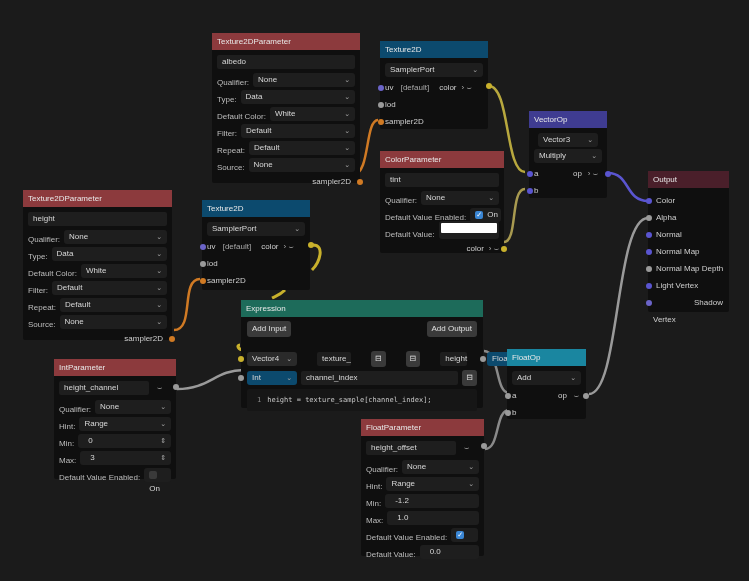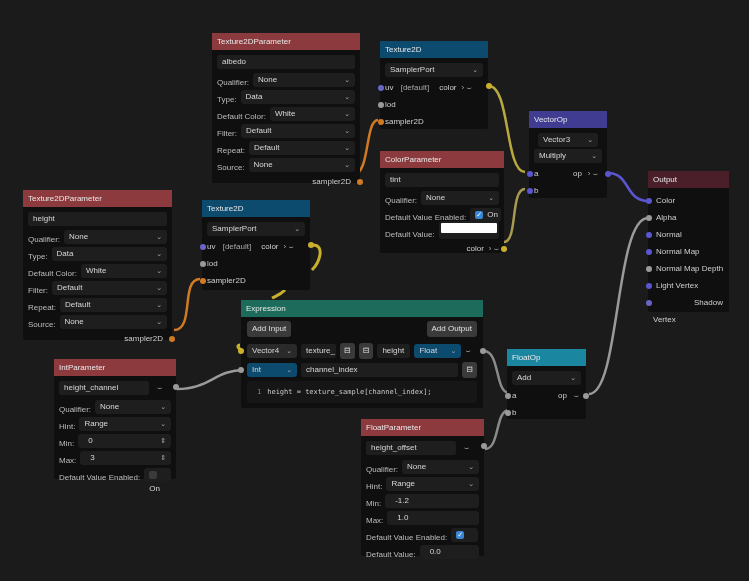--- a/index.html
+++ b/index.html
@@ -182,21 +182,21 @@
   </div>
 </div>
 
 <div class="node" style="left:241px;top:300px;width:242px;height:108px;">
   <div class="node-header hdr-green">Expression</div>
   <div class="body" style="padding:4px 6px;">
     <div style="display:flex;justify-content:space-between;height:17px;">
       <span class="btn">Add Input</span>
       <span class="btn">Add Output</span>
     </div>
-    <div style="display:flex;align-items:center;gap:4px;margin-top:5px;height:16px;position:relative;">
+    <div style="display:flex;align-items:center;gap:20px;margin-top:13px;height:16px;position:relative;">
       <span class="dot d-yellow" style="left:-9px;top:5px;"></span>
       <div class="select" style="flex:none;width:45px;background:#2a2a2a;"><span>Vector4</span><span class="chev">⌄</span></div>
       <div class="field" style="width:30px;margin:0;">texture_</div>
       <span class="btn" style="padding:0 4px;">⊟</span>
       <span class="btn" style="padding:0 4px;">⊟</span>
       <div class="field" style="width:28px;margin:0;">height</div>
       <div class="select" style="flex:none;width:42px;background:#0c4a6e;"><span>Float</span><span class="chev">⌄</span></div>
       <span style="color:#aaa;">⌣</span>
       <span class="dot d-gray" style="right:-9px;top:5px;"></span>
     </div>

